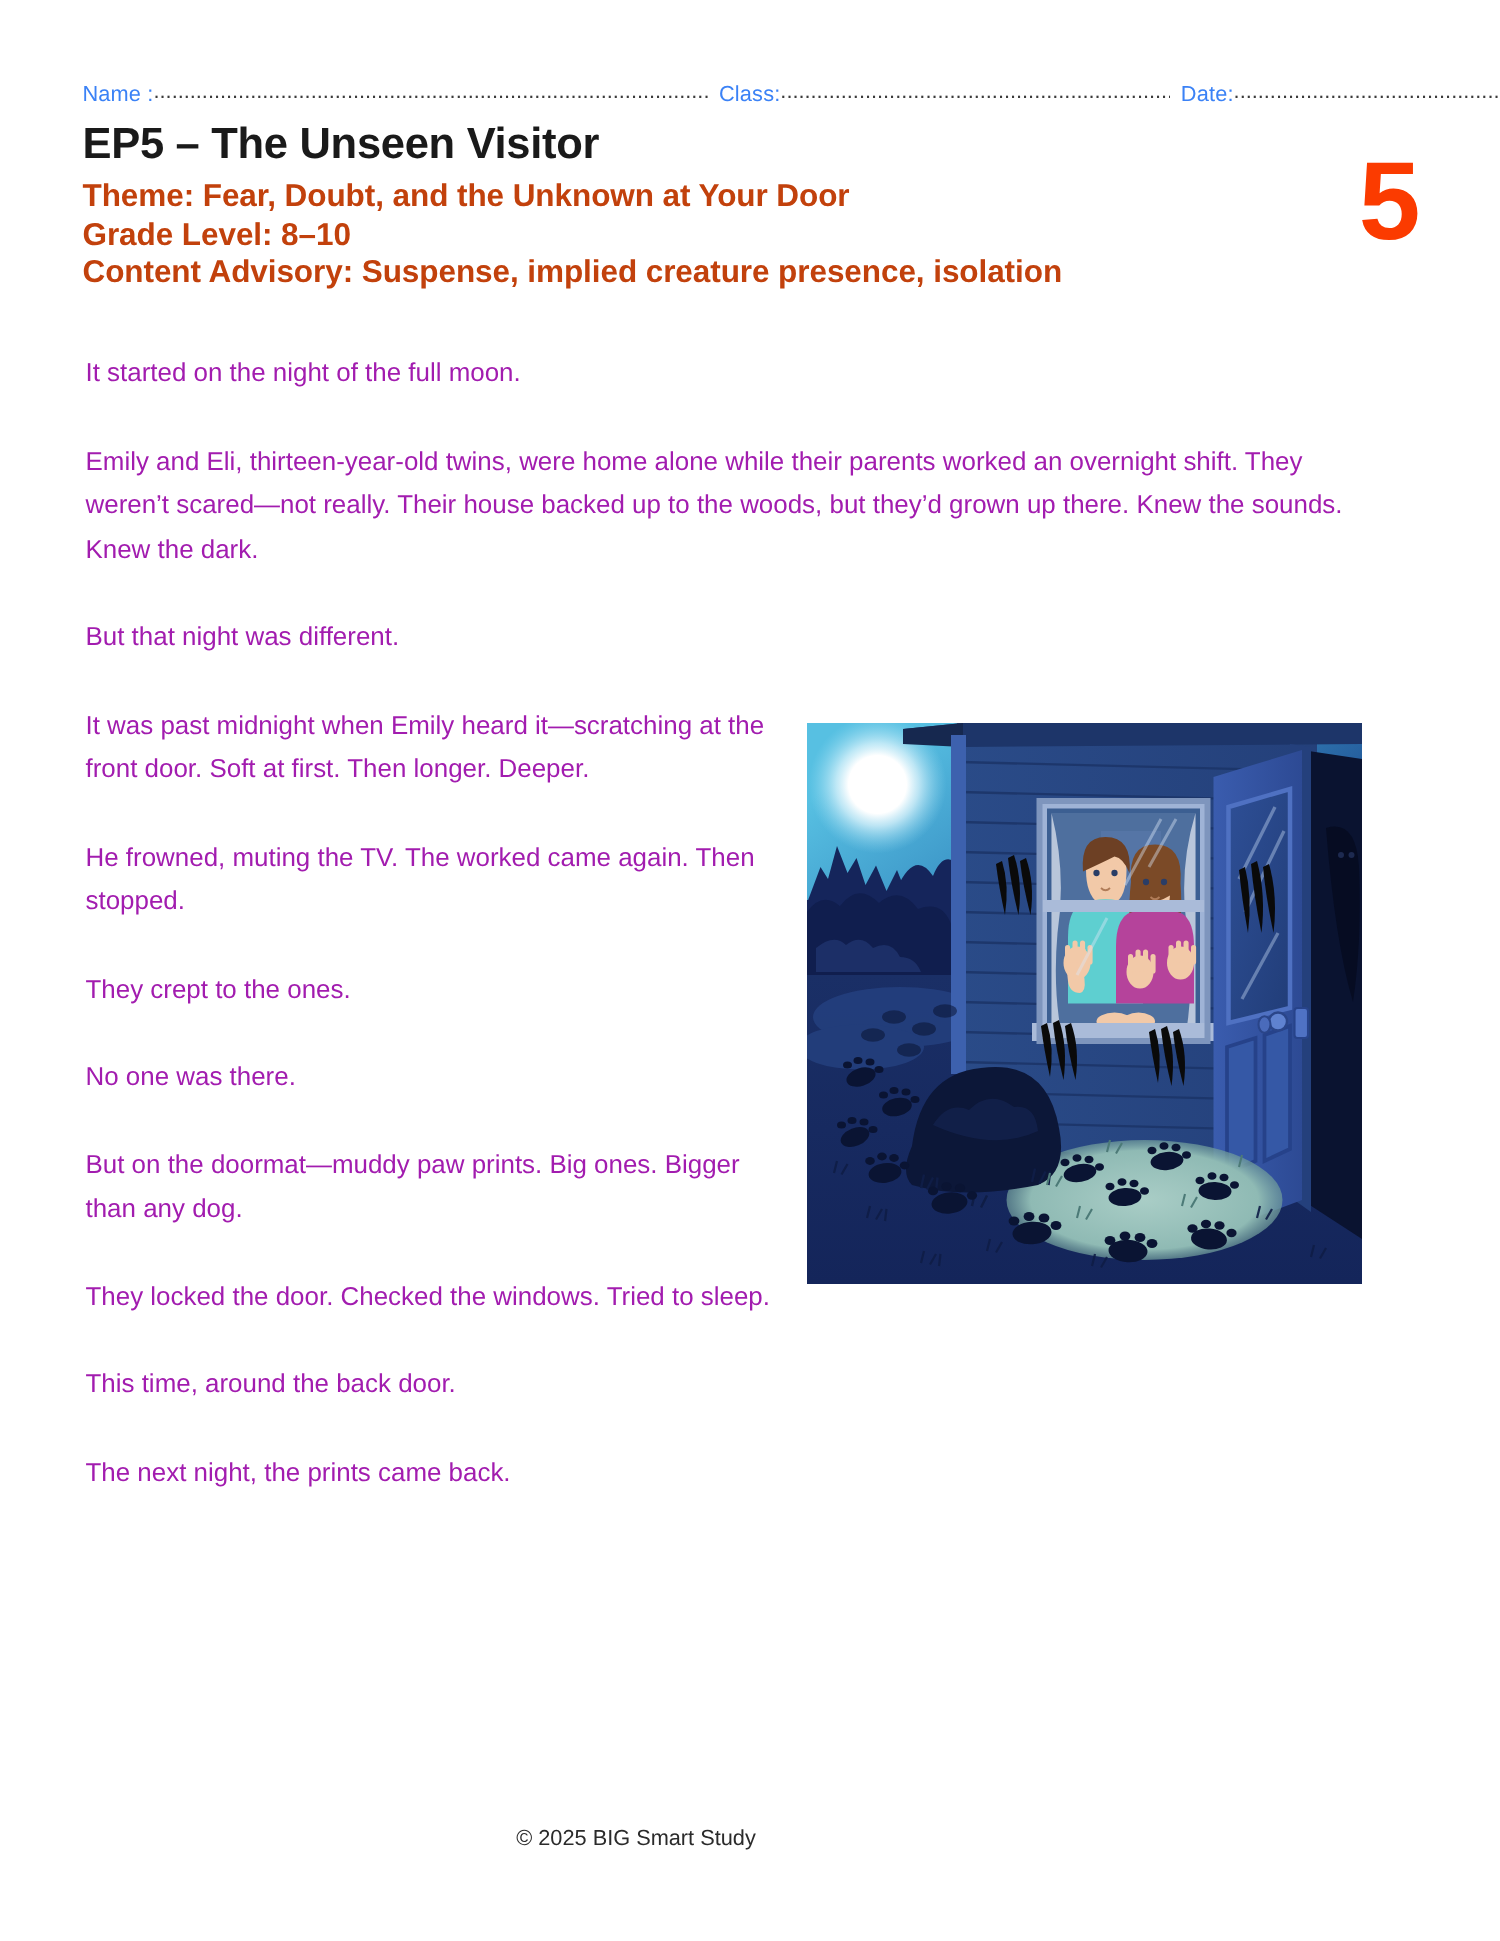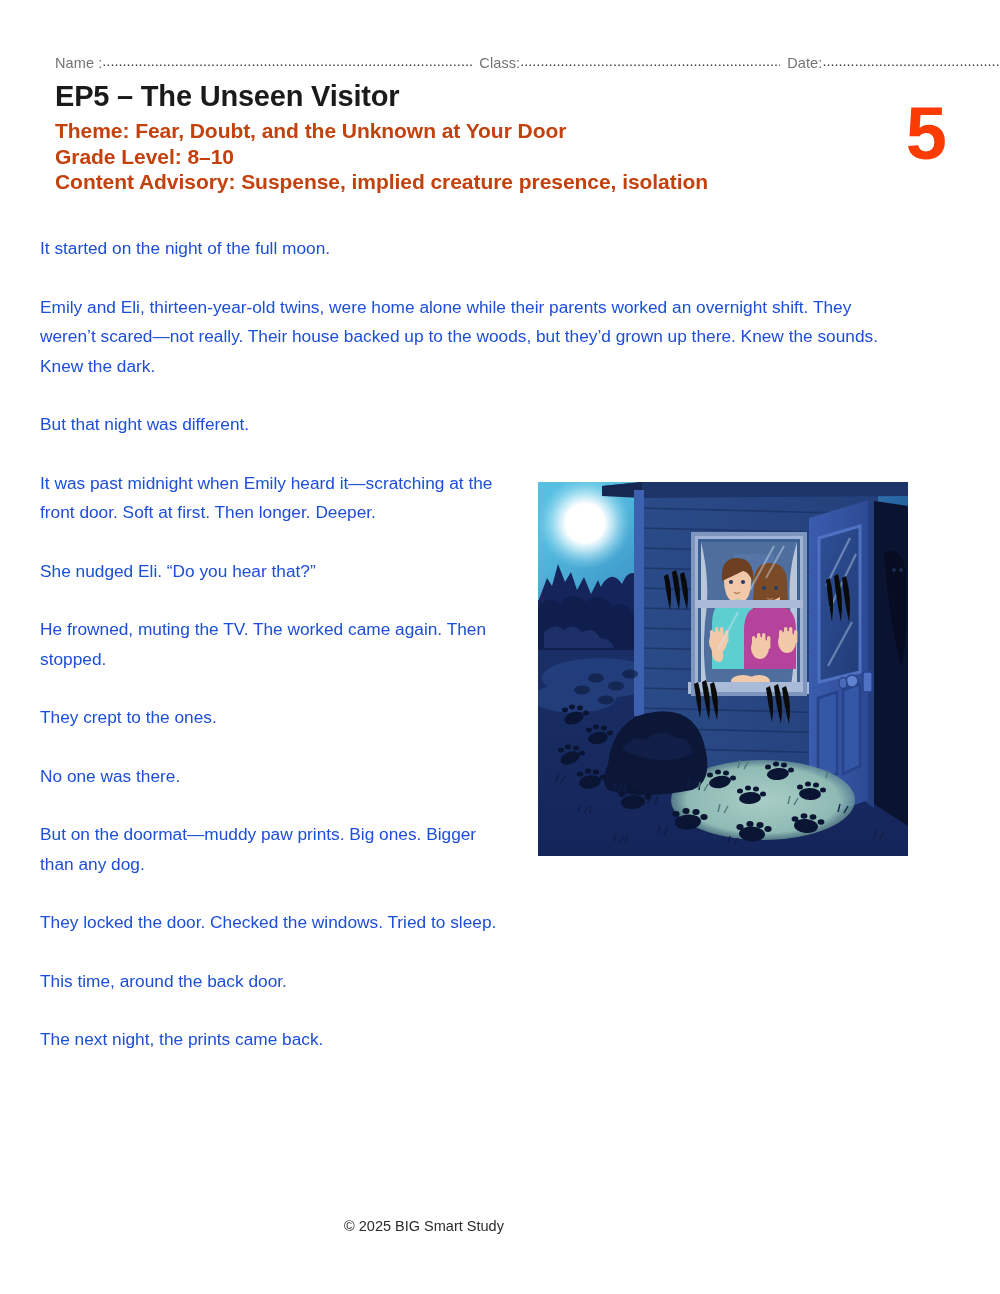--- a/index.html
+++ b/index.html
@@ -8,21 +8,21 @@
     background: #ffffff;
     font-family: "Liberation Sans", sans-serif;
     color: #231f20;
     overflow: hidden;
   }
   .page { position: relative; width: 1000px; height: 1294px; }
 
   
   .namerow {
     position: absolute; left: 55px; top: 55px; width: 890px;
-    font-size: 14.5px; color: #737373; letter-spacing: .1px;
+    font-size: 14.5px; color: #3b82f6; letter-spacing: .1px;
     display: flex; align-items: center; white-space: nowrap;
   }
   .nr-label { flex: 0 0 auto; }
   .nr-dots {
     flex: 1 1 auto; overflow: hidden; position: relative; top: -2px;
     font-size: 14.5px; letter-spacing: 0px; color: #3b3b3b;
   }
   .nr-dots::after {
     content: "...................................................................................................................................................................";
   }
@@ -44,23 +44,23 @@
     line-height: 25.5px; letter-spacing: -0.05px;
   }
   .epnum {
     position: absolute; right: 55px; top: 97px;
     font-size: 74px; font-weight: bold; line-height: 74px;
     color: #fb3b00; letter-spacing: -2px;
   }
 
   
   .body {
-    position: absolute; left: 40px; top: 234px;
+    position: absolute; left: 57px; top: 234px;
     width: 855px; font-size: 17.3px; line-height: 29.5px;
-    color: #1d4ed8;
+    color: #a21caf;
   }
   .body p { margin: 0 0 29px 0; }
   .body p:last-child { margin-bottom: 0; }
 
   
   .narrow { width: 468px; }
 
   
   .illo {
     position: absolute; left: 538px; top: 482px;
@@ -99,21 +99,20 @@
     <div>Content Advisory: Suspense, implied creature presence, isolation</div>
   </div>
 
   <div class="epnum">5</div>
 
   <div class="body">
     <p>It started on the night of the full moon.</p>
     <p>Emily and Eli, thirteen-year-old twins, were home alone while their parents worked an overnight shift. They weren’t scared—not really. Their house backed up to the woods, but they’d grown up there. Knew the sounds. Knew the dark.</p>
     <p>But that night was different.</p>
     <p class="narrow">It was past midnight when Emily heard it—scratching at the front door. Soft at first. Then longer. Deeper.</p>
-    <p class="narrow">She nudged Eli. “Do you hear that?”</p>
     <p class="narrow">He frowned, muting the TV. The worked came again. Then stopped.</p>
     <p class="narrow">They crept to the ones.</p>
     <p class="narrow">No one was there.</p>
     <p class="narrow">But on the doormat—muddy paw prints. Big ones. Bigger than any dog.</p>
     <p>They locked the door. Checked the windows. Tried to sleep.</p>
     <p>This time, around the back door.</p>
     <p>The next night, the prints came back.</p>
   </div>
 
   <div class="illo">

